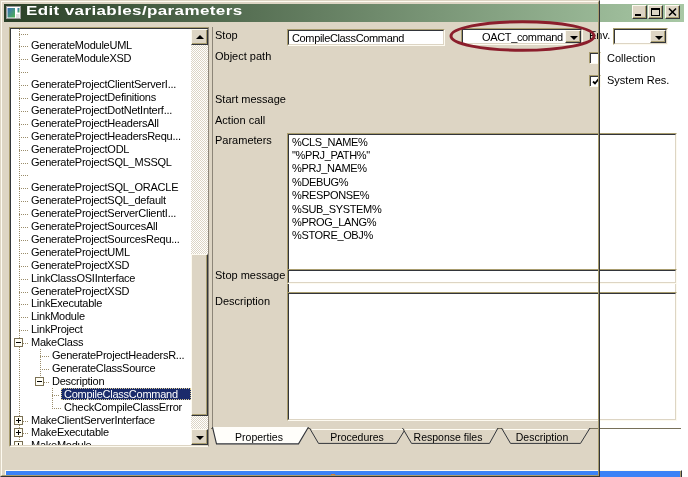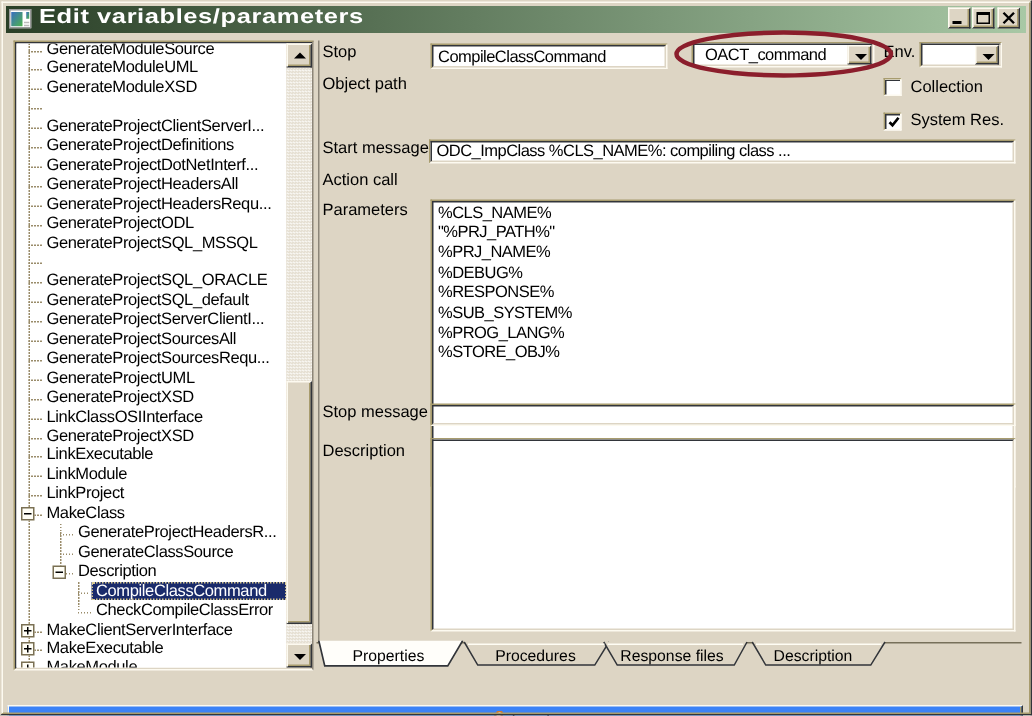--- a/index.html
+++ b/index.html
@@ -1,17 +1,17 @@
 <!DOCTYPE html>
 <html><head><meta charset="utf-8">
 <style>
 * { margin:0; padding:0; box-sizing:border-box; }
 html,body { width:688px; height:477px; overflow:hidden; }
 body { font-family:"Liberation Sans",sans-serif; }
-#win { position:relative; width:688px; height:477px; background:#ddd5c4; }
+#win { position:relative; width:600px; height:477px; background:#ddd5c4; }
 .edge1 { position:absolute; inset:0; border:1px solid; border-color:#ddd5c4 #32353a #32353a #ddd5c4; pointer-events:none; z-index:90; }
 .edge2 { position:absolute; inset:1px; border:1px solid; border-color:#fdfaf0 #a89c6e #a89c6e #fdfaf0; pointer-events:none; z-index:90; }
 #title { position:absolute; left:4px; top:4px; width:680px; height:18px;
   background:linear-gradient(to right,#2a3f27,#a8c8a5); }
 #ticon { position:absolute; left:2px; top:2px; width:15px; height:13px; }
 #ttext { position:absolute; left:22px; top:-1.5px; font-size:13.5px; font-weight:bold;
   color:#fff; letter-spacing:0.3px; white-space:nowrap; transform:scaleX(1.26); transform-origin:0 0; }
 .capbtn { position:absolute; top:1px; width:15px; height:14px; background:#ddd5c4;
   border:1px solid; border-color:#fdfaf0 #32353a #32353a #fdfaf0;
   box-shadow:inset -1px -1px 0 #a89c6e; }
@@ -98,21 +98,20 @@
     </div>
   </div>
 
   <div id="tree">
       <div class="in">
     <div id="treec">
 <div class="vdot" style="left:8px;top:0.0px;height:417.3px"></div>
 <div class="vdot" style="left:29px;top:320.1px;height:32.7px"></div>
 <div class="vdot" style="left:41px;top:358.8px;height:19.8px"></div>
 <div class="hdot" style="left:8px;top:4.5px;width:9.0px"></div>
-<div class="trow" style="left:20px;top:-2.5px">GenerateModuleSource</div>
 <div class="hdot" style="left:8px;top:17.4px;width:9.0px"></div>
 <div class="trow" style="left:20px;top:10.4px">GenerateModuleUML</div>
 <div class="hdot" style="left:8px;top:30.3px;width:9.0px"></div>
 <div class="trow" style="left:20px;top:23.3px">GenerateModuleXSD</div>
 <div class="hdot" style="left:8px;top:43.2px;width:9.0px"></div>
 <div class="hdot" style="left:8px;top:56.1px;width:9.0px"></div>
 <div class="trow" style="left:20px;top:49.1px">GenerateProjectClientServerI...</div>
 <div class="hdot" style="left:8px;top:69.0px;width:9.0px"></div>
 <div class="trow" style="left:20px;top:62.0px">GenerateProjectDefinitions</div>
 <div class="hdot" style="left:8px;top:81.9px;width:9.0px"></div>
@@ -197,21 +196,21 @@
     </div>
   </div>
     </div>
   <div id="vline"></div>
 
   <div class="lbl" style="left:215px;top:28.5px">Stop</div>
   <div class="fld" style="left:287px;top:29px;width:158px;height:17px">
       <div class="fin" style="padding-left:3px">CompileClassCommand</div>
     </div>
   <div class="fld" style="left:461px;top:28px;width:122px;height:17px">
-      <div class="fin" style="padding-left:7px">OACT_command</div>
+      <div class="fin" style="padding-left:19px">OACT_command</div>
       <div class="cbtn">
         <span class="dna"></span>
       </div>
     </div>
   <div class="lbl" style="left:589px;top:29px">Env.</div>
   <div class="fld" style="left:613px;top:28px;width:55px;height:17px">
       <div class="fin" style="padding-left:7px"></div>
       <div class="cbtn">
         <span class="dna"></span>
       </div>
@@ -221,23 +220,20 @@
   <div class="chk" style="left:589px;top:52px"></div>
   <div class="lbl" style="left:607px;top:51.5px">Collection</div>
   <div class="chk" style="left:589px;top:75px">
     <svg width="10" height="10" style="position:absolute;left:0.5px;top:0.5px">
         <path d="M2 4.5 L4 6.5 L8 1.5" stroke="#000" stroke-width="1.8" fill="none"></path>
       </svg>
   </div>
   <div class="lbl" style="left:607px;top:74px">System Res.</div>
 
   <div class="lbl" style="left:215px;top:93px">Start message</div>
-  <div class="fld" style="left:286px;top:93px;width:391px;height:16px">
-      <div class="fin" style="padding-left:3px">ODC_ImpClass %CLS_NAME%: compiling class ...</div>
-    </div>
   <div class="lbl" style="left:215px;top:114px">Action call</div>
   <div class="lbl" style="left:215px;top:133.5px">Parameters</div>
   <div class="fld" style="left:287px;top:133px;width:390px;height:192px">
       <div class="fin"></div>
     </div>
   <div id="params" style="left:292px;top:135.5px">%CLS_NAME%<br>"%PRJ_PATH%"<br>%PRJ_NAME%<br>%DEBUG%<br>%RESPONSE%<br>%SUB_SYSTEM%<br>%PROG_LANG%<br>%STORE_OBJ%</div>
   <div class="lbl" style="left:215px;top:269px">Stop message</div>
   <div class="fld" style="left:287px;top:269px;width:390px;height:15px">
       <div class="fin"></div>
     </div>

